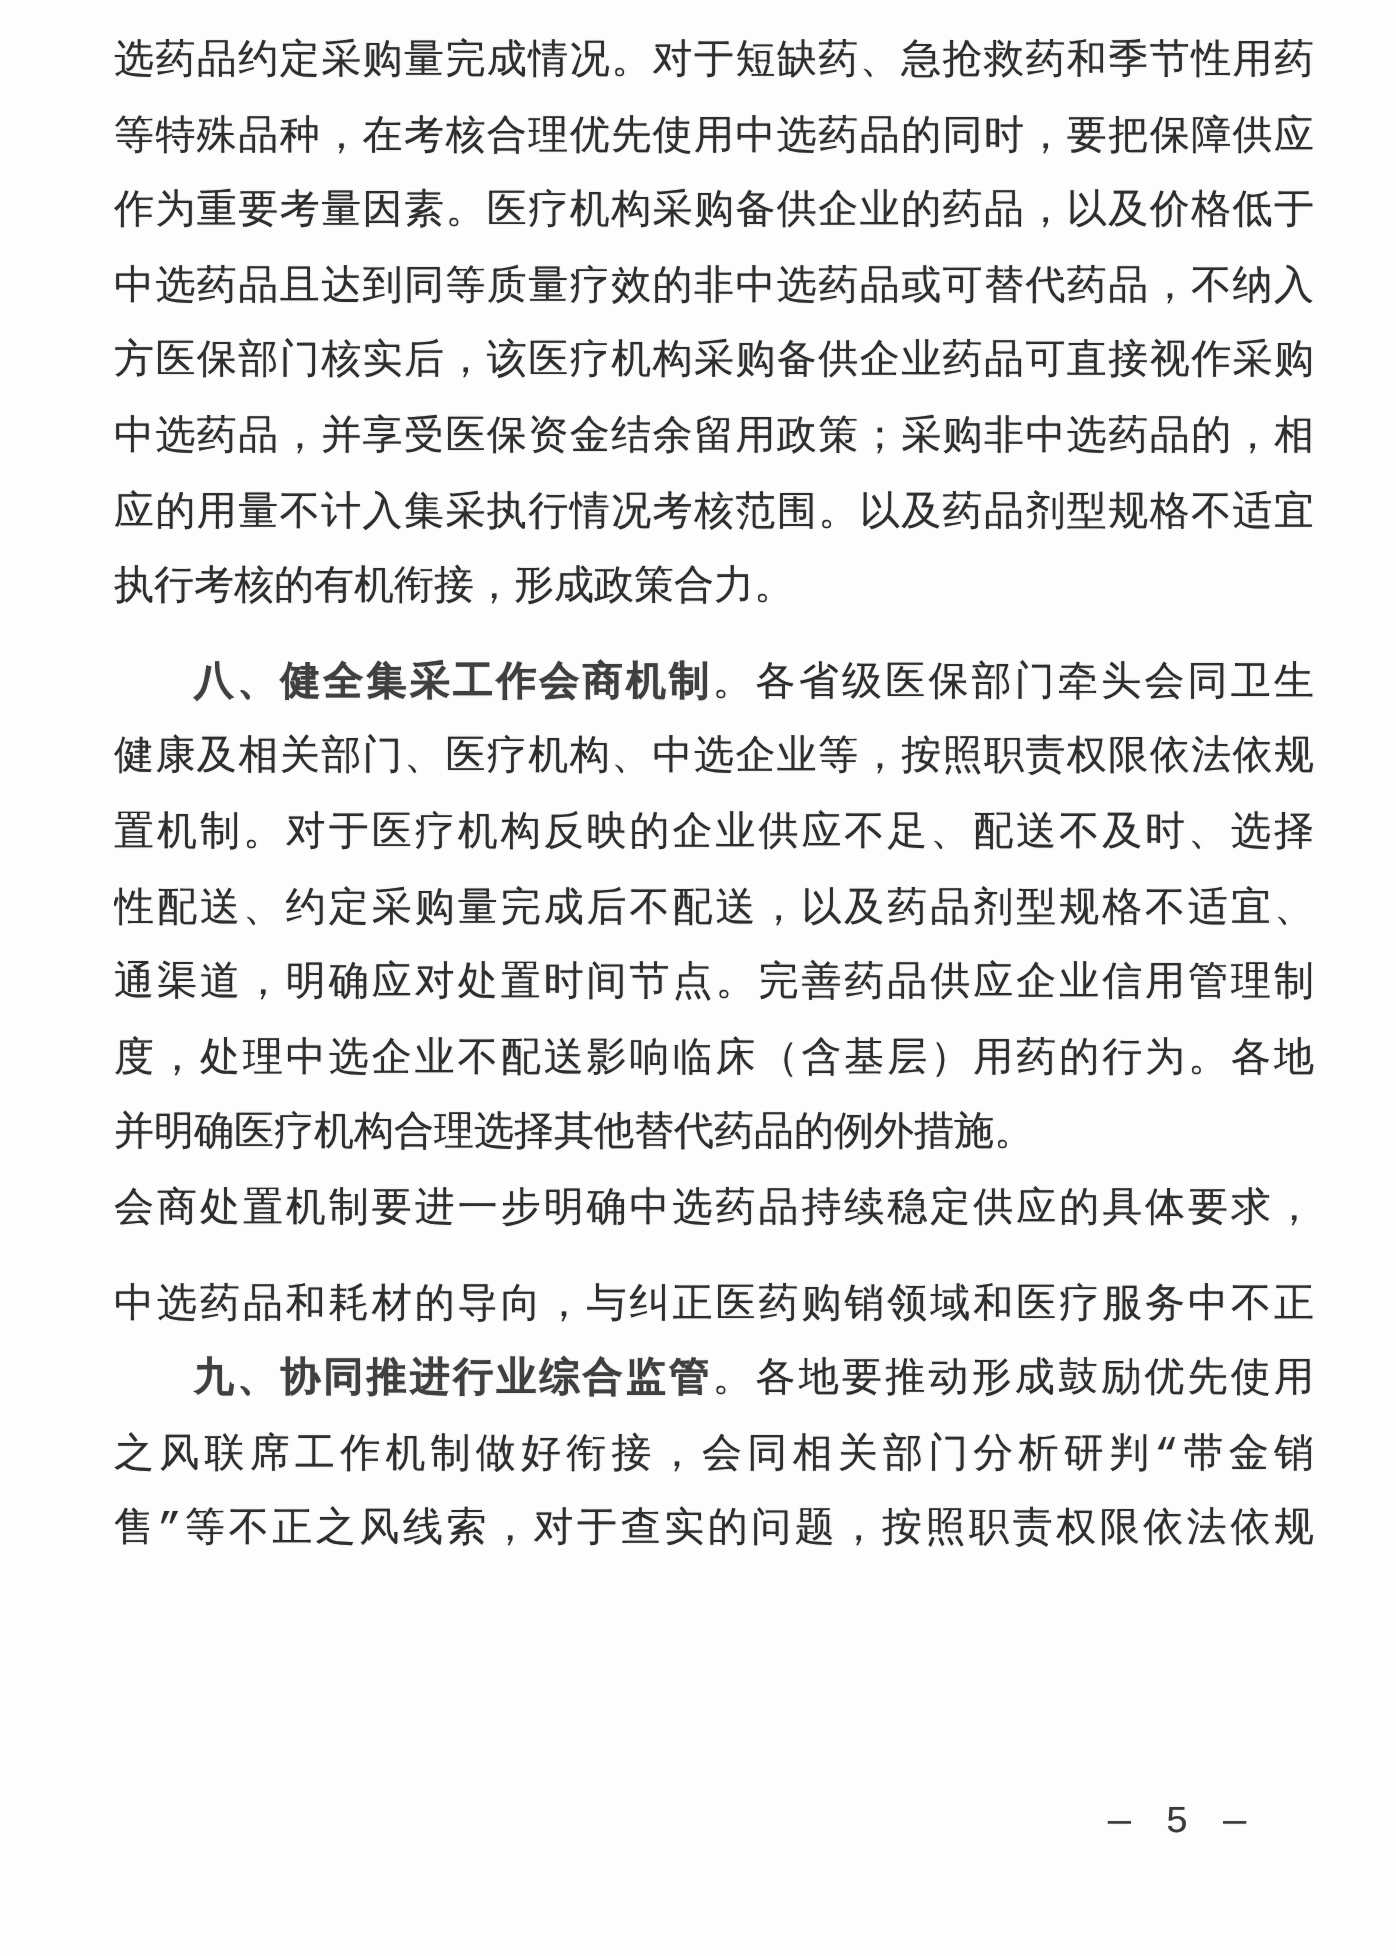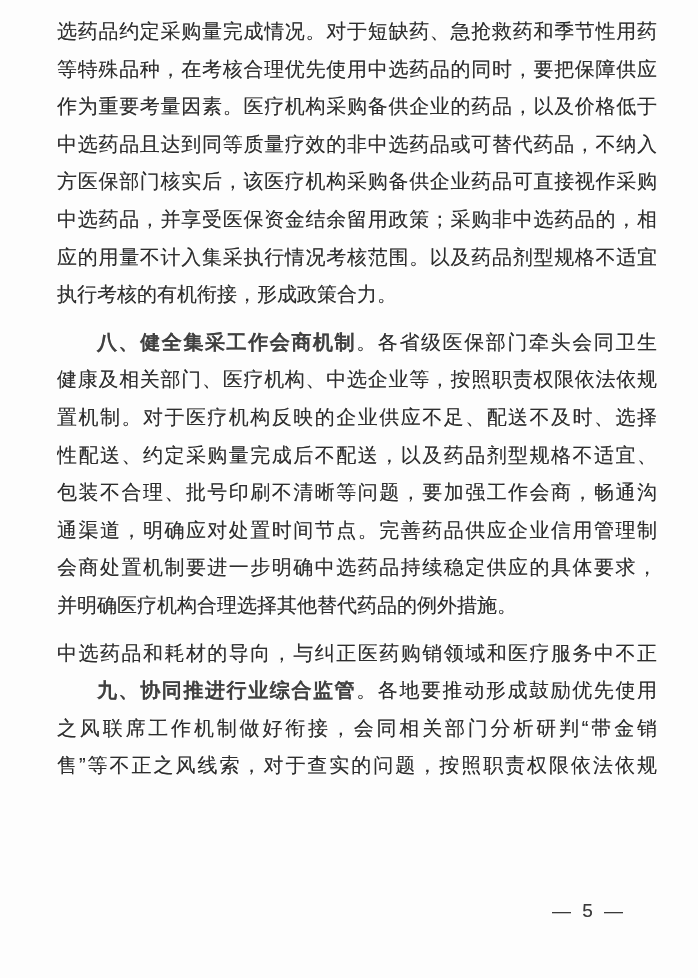--- a/index.html
+++ b/index.html
@@ -6,21 +6,21 @@
     margin: 0;
     padding: 0;
     background: #ffffff;
   }
   .page {
     position: relative;
     width: 698px;
     height: 978px;
     background: #fdfdfd;
     overflow: hidden;
-    font-family: Liberation Sans, sans-serif;
+    font-family: Liberation Mono, monospace;
   }
   .content {
     position: absolute;
     left: 57px;
     top: 13px;
     width: 600px;
     color: #2e2e2e;
     font-size: 20px;
     text-shadow: 0 0 0.6px rgba(70,70,70,0.55);
   }
@@ -71,24 +71,24 @@
         <div class="line">方医保部门核实后，该医疗机构采购备供企业药品可直接视作采购</div>
         <div class="line">中选药品，并享受医保资金结余留用政策；采购非中选药品的，相</div>
         <div class="line">应的用量不计入集采执行情况考核范围。以及药品剂型规格不适宜</div>
         <div class="line para-end">执行考核的有机衔接，形成政策合力。</div>
       </div>
       <div class="paragraph section">
         <div class="line indent"><span class="heading">八、健全集采工作会商机制</span><span>。各省级医保部门牵头会同卫生</span></div>
         <div class="line">健康及相关部门、医疗机构、中选企业等，按照职责权限依法依规</div>
         <div class="line">置机制。对于医疗机构反映的企业供应不足、配送不及时、选择</div>
         <div class="line">性配送、约定采购量完成后不配送，以及药品剂型规格不适宜、</div>
-        <div class="line">包装不合理、批号印刷不清晰等问题，要加强工作会商，畅通沟</div>
         <div class="line">通渠道，明确应对处置时间节点。完善药品供应企业信用管理制</div>
+        <div class="line">度，处理中选企业不配送影响临床（含基层）用药的行为。各地</div>
+        <div class="line para-end">并明确医疗机构合理选择其他替代药品的例外措施。</div>
         <div class="line">会商处置机制要进一步明确中选药品持续稳定供应的具体要求，</div>
-        <div class="line para-end">并明确医疗机构合理选择其他替代药品的例外措施。</div>
       </div>
       <div class="paragraph section">
         <div class="line">中选药品和耗材的导向，与纠正医药购销领域和医疗服务中不正</div>
         <div class="line indent"><span class="heading">九、协同推进行业综合监管</span><span>。各地要推动形成鼓励优先使用</span></div>
         <div class="line">之风联席工作机制做好衔接，会同相关部门分析研判“带金销</div>
         <div class="line">售”等不正之风线索，对于查实的问题，按照职责权限依法依规</div>
       </div>
     </div>
   <div class="footer">— 5 —</div>
 </div>

